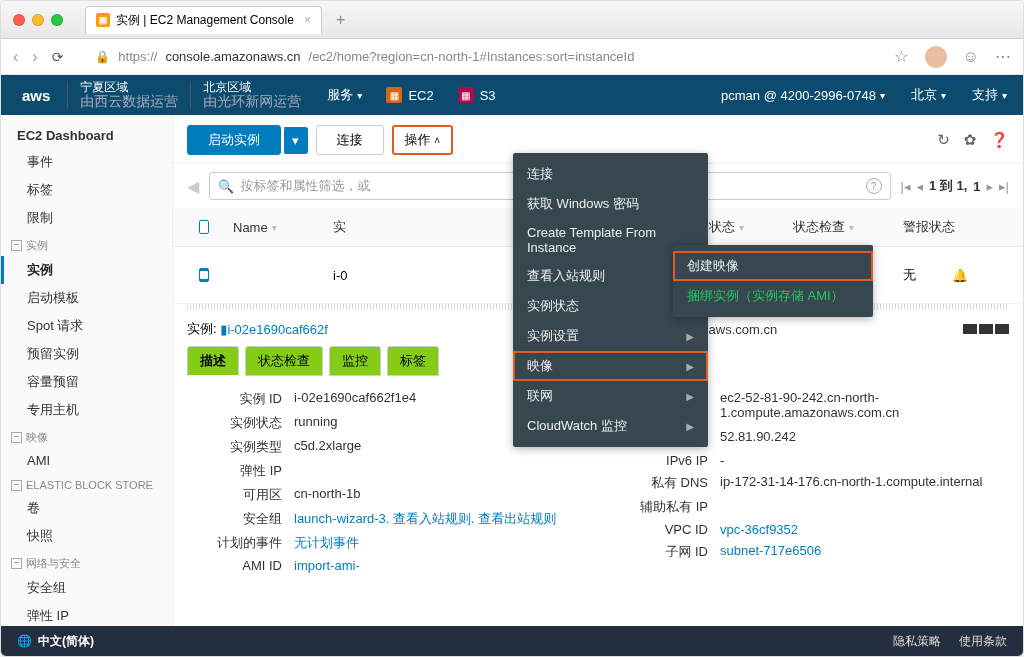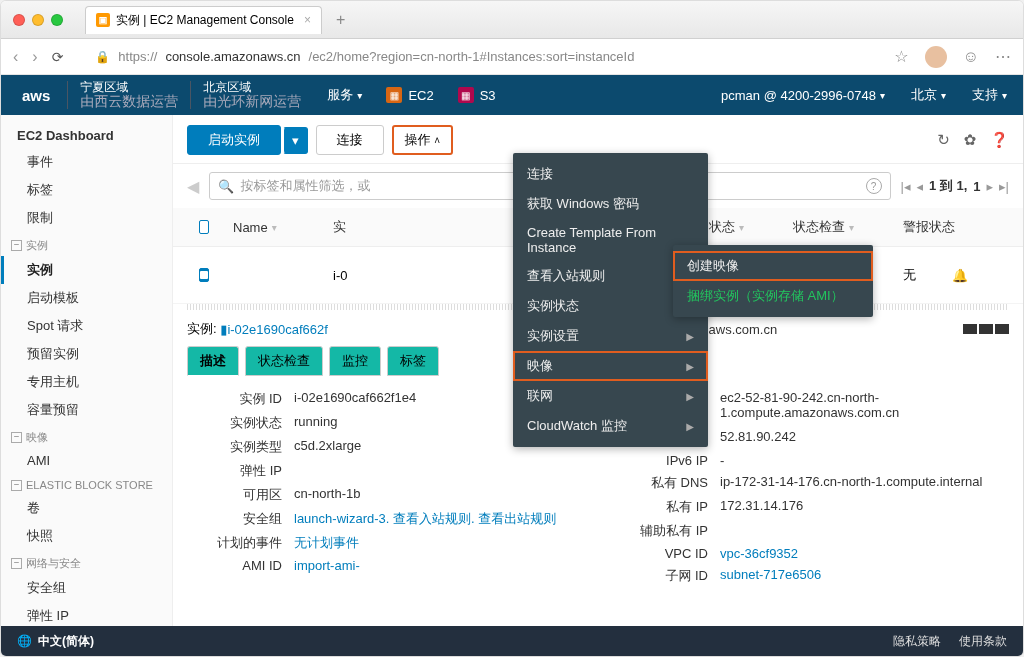--- a/index.html
+++ b/index.html
@@ -66,21 +66,21 @@
   .dot-status{width:10px;height:10px;border-radius:50%;background:#1d8102;display:inline-block}
   .check-status{width:12px;height:12px;border-radius:50%;background:#1d8102;color:#fff;font-size:9px;display:inline-flex;align-items:center;justify-content:center}
 
   .splitter{height:6px;background:repeating-linear-gradient(90deg,#ddd,#ddd 1px,transparent 1px,transparent 3px);margin:0 14px}
   .detail-head{padding:10px 14px 4px;display:flex;align-items:center;font-size:13px}
   .detail-head .iblue{color:#007dbc}
   .panel-icons{margin-left:auto;display:flex;gap:2px}
   .panel-icons span{width:14px;height:10px;background:#333;display:inline-block}
 
   .detail-tabs{display:flex;gap:6px;padding:4px 14px}
-  .dtab{padding:5px 12px;border:1px solid #ccc;border-radius:3px 3px 0 0;background:#14b8a6;font-size:13px;cursor:pointer}
+  .dtab{padding:5px 12px;border:1px solid #ccc;border-radius:3px 3px 0 0;background:#84cc16;font-size:13px;cursor:pointer}
   .dtab.active{border-bottom-color:#fff;font-weight:bold}
 
   .detail-grid{display:flex;padding:10px 14px;font-size:13px;gap:30px;overflow:auto}
   .dcol-l{width:95px;text-align:right;color:#333}
   .dcol-v{flex:1;color:#333}
   .dcol-v a{color:#007dbc;text-decoration:none}
   .drow{display:flex;gap:12px;margin-bottom:6px}
   .dleft{flex:1}
   .dright{flex:1}
 
@@ -184,22 +184,22 @@
       <div class="sb-item bold">EC2 Dashboard</div>
       <div class="sb-item">事件</div>
       <div class="sb-item">标签</div>
       <div class="sb-item">限制</div>
 
       <div class="sb-group">实例</div>
       <div class="sb-item active">实例</div>
       <div class="sb-item">启动模板</div>
       <div class="sb-item">Spot 请求</div>
       <div class="sb-item">预留实例</div>
+      <div class="sb-item">容量预留</div>
       <div class="sb-item">专用主机</div>
-      <div class="sb-item">容量预留</div>
 
       <div class="sb-group">映像</div>
       <div class="sb-item">AMI</div>
 
       <div class="sb-group">ELASTIC BLOCK STORE</div>
       <div class="sb-item">卷</div>
       <div class="sb-item">快照</div>
 
       <div class="sb-group">网络与安全</div>
       <div class="sb-item">安全组</div>
@@ -359,24 +359,20 @@
             </div>
             <div class="drow">
               <div class="dcol-l">IPv6 IP</div>
               <div class="dcol-v">-</div>
             </div>
             <div class="drow">
               <div class="dcol-l">私有 DNS</div>
               <div class="dcol-v">ip-172-31-14-176.cn-north-1.compute.internal</div>
             </div>
             <div class="drow">
-              <div class="dcol-l">私有 IP</div>
-              <div class="dcol-v">172.31.14.176</div>
-            </div>
-            <div class="drow">
               <div class="dcol-l">辅助私有 IP</div>
               <div class="dcol-v"></div>
             </div>
             <div class="drow">
               <div class="dcol-l">VPC ID</div>
               <div class="dcol-v"><a>vpc-36cf9352</a></div>
             </div>
             <div class="drow">
               <div class="dcol-l">子网 ID</div>
               <div class="dcol-v"><a>subnet-717e6506</a></div>

